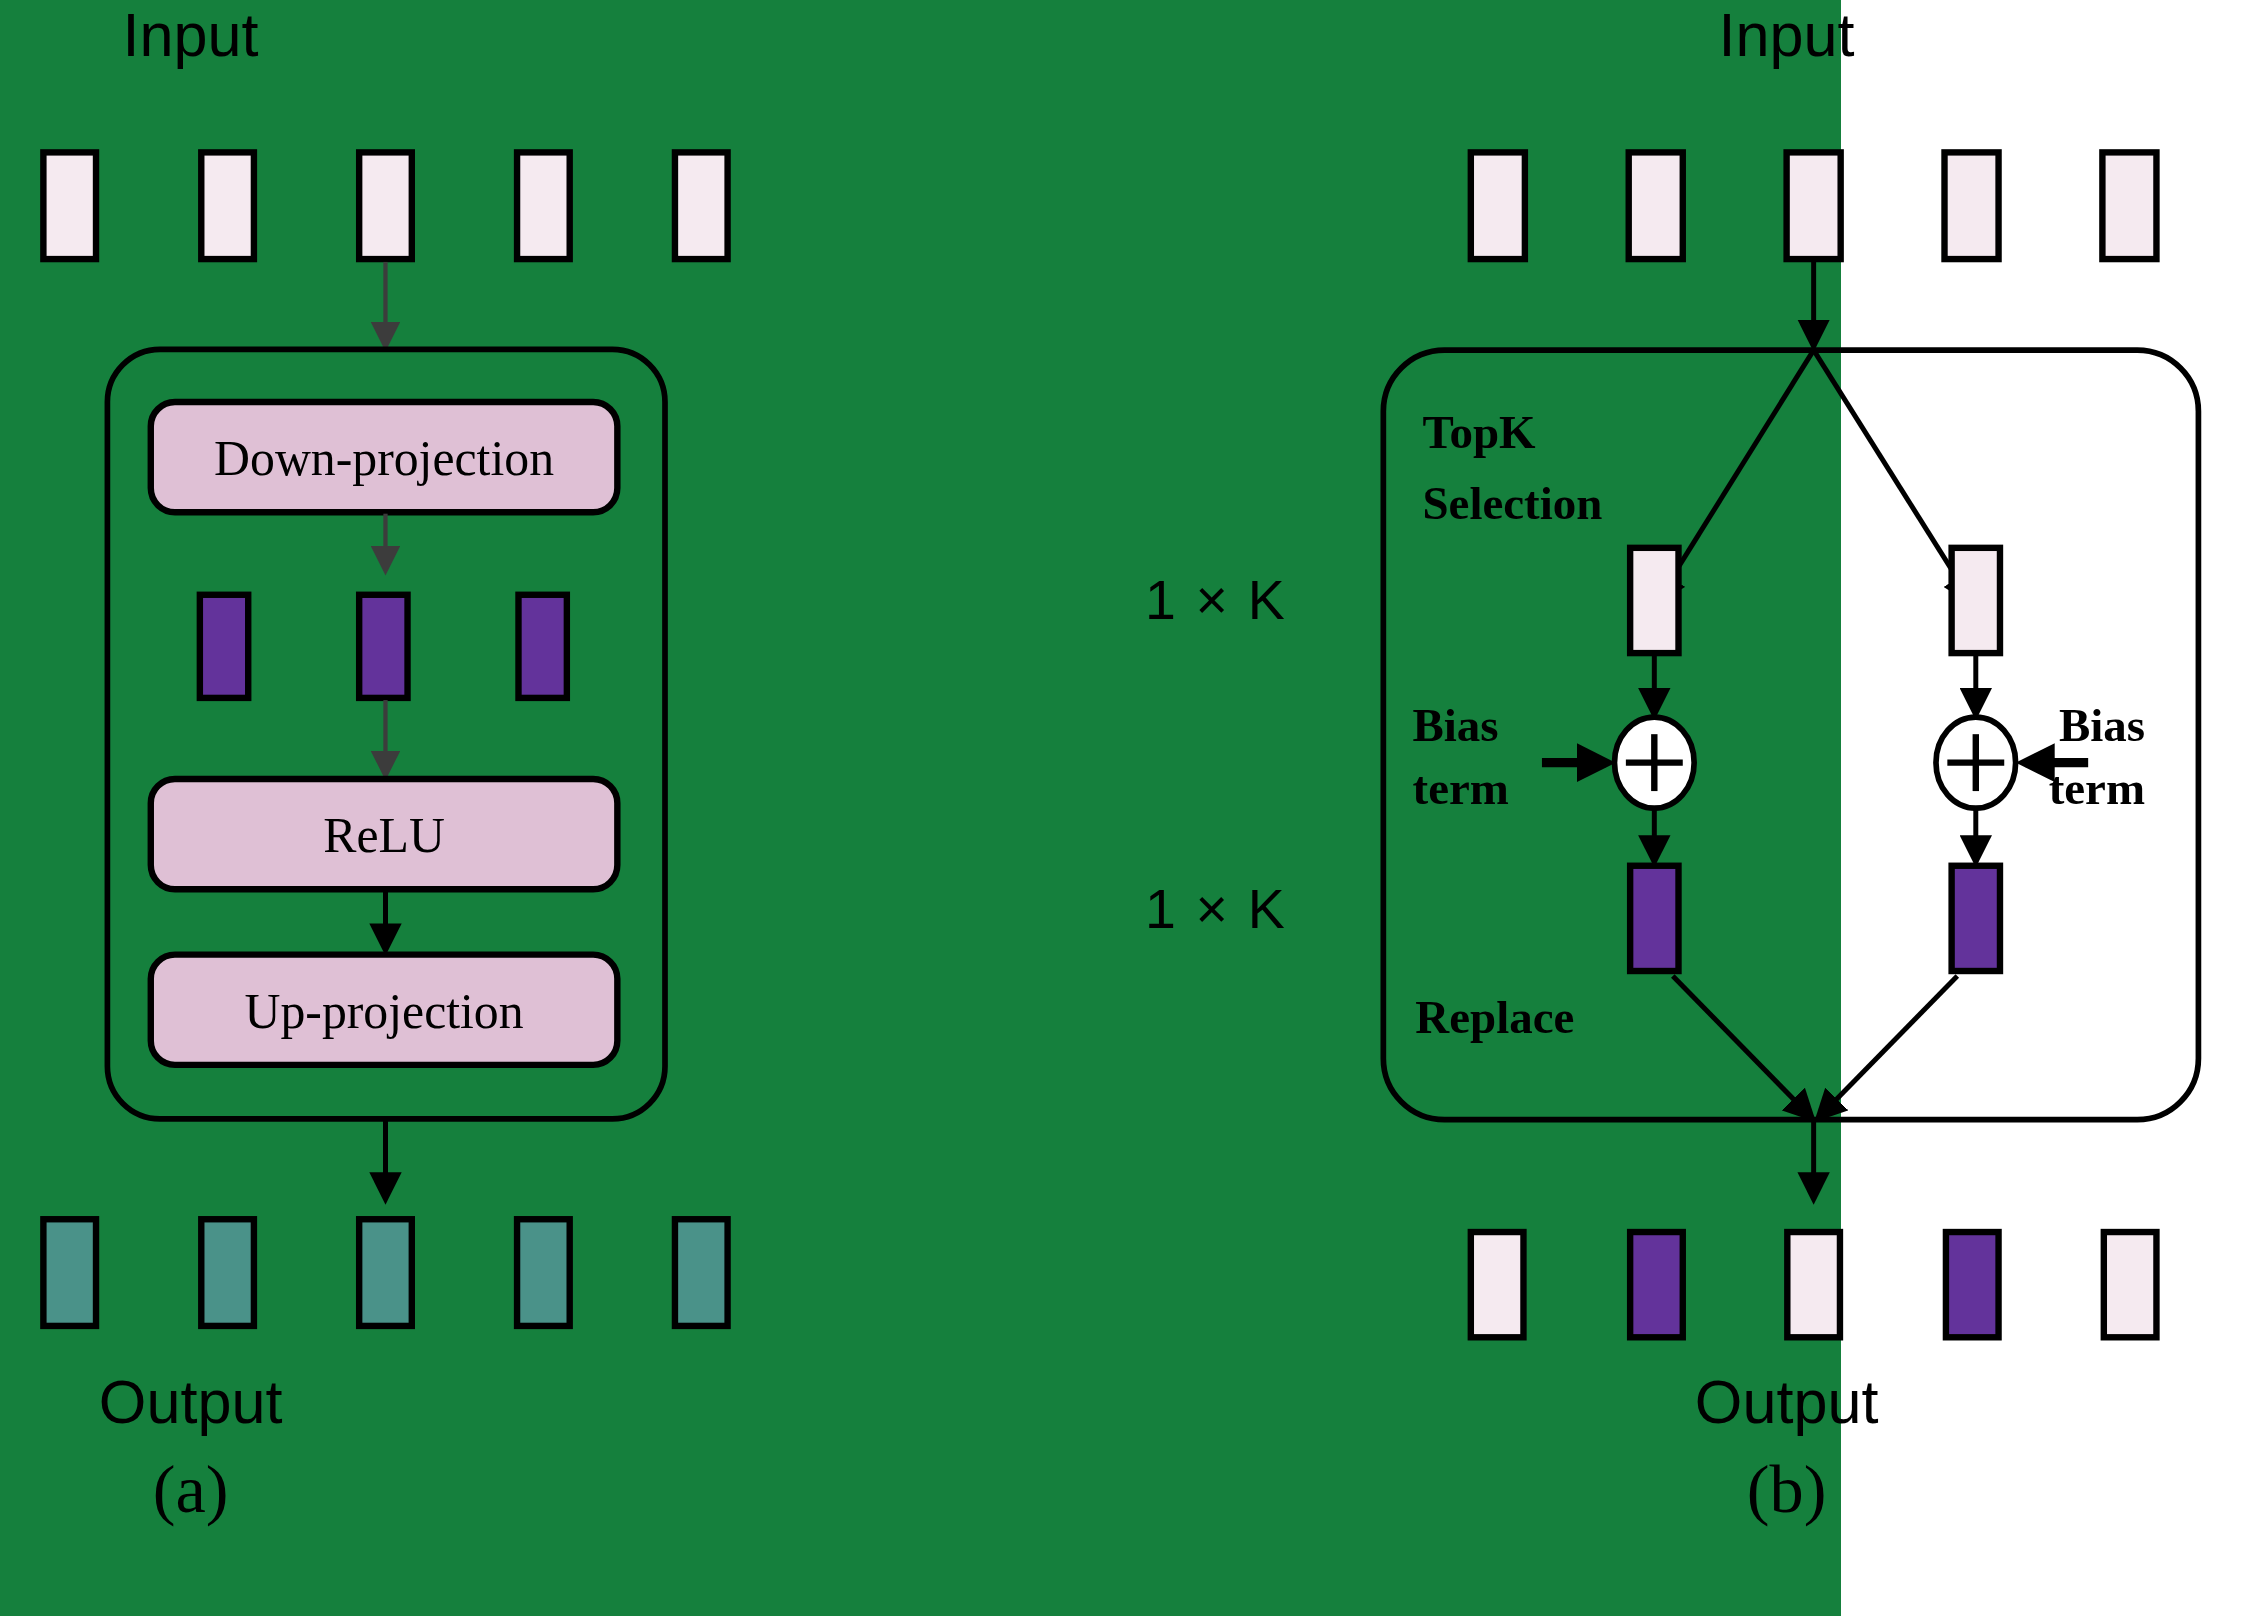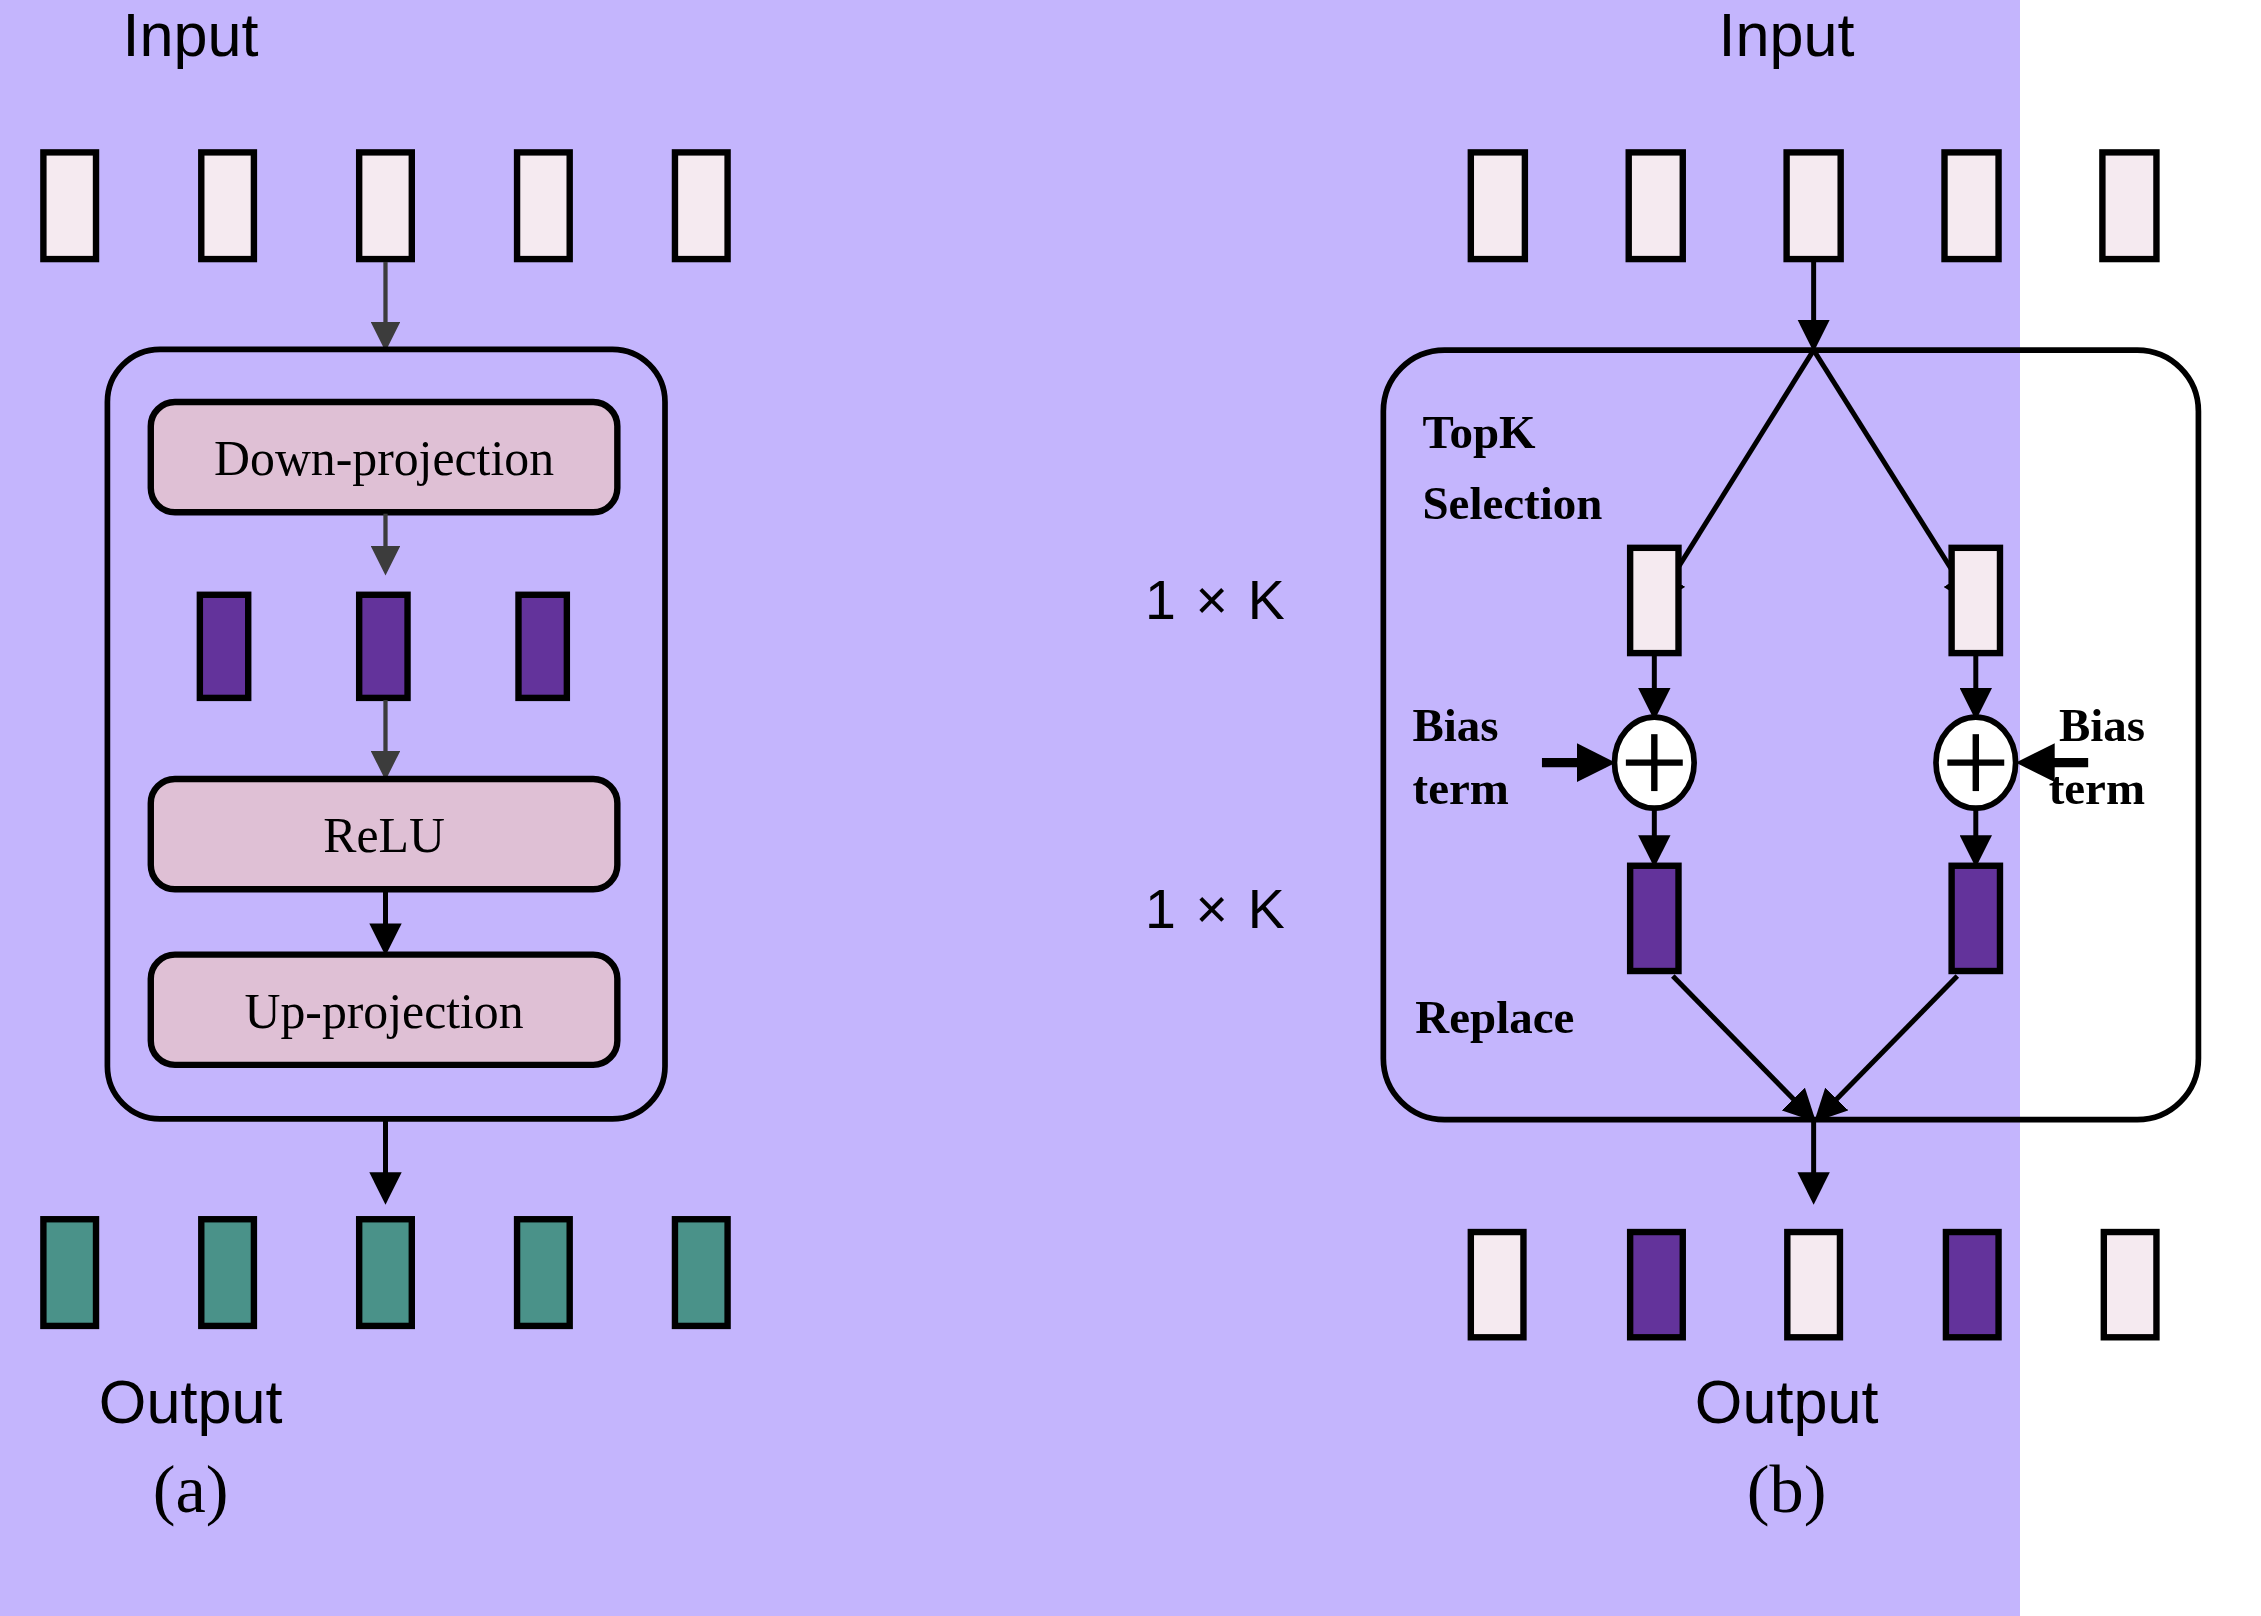--- a/index.html
+++ b/index.html
@@ -8,23 +8,23 @@
     background: #ffffff;
   }
   body {
     width: 2261px;
     height: 1617px;
     overflow: hidden;
     font-family: "Liberation Sans", sans-serif;
   }
   #figure-root {
     position: relative;
-    width: 2020px;
+    width: 1841px;
     height: 1617px;
-    background: #c4b5fd;
+    background: #15803d;
   }
   svg#diagram {
     display: block;
     width: 2261px;
     height: 1617px;
   }
   .lbl-sans {
     font-family: "Liberation Sans", sans-serif;
     font-weight: 400;
     fill: #000000;

